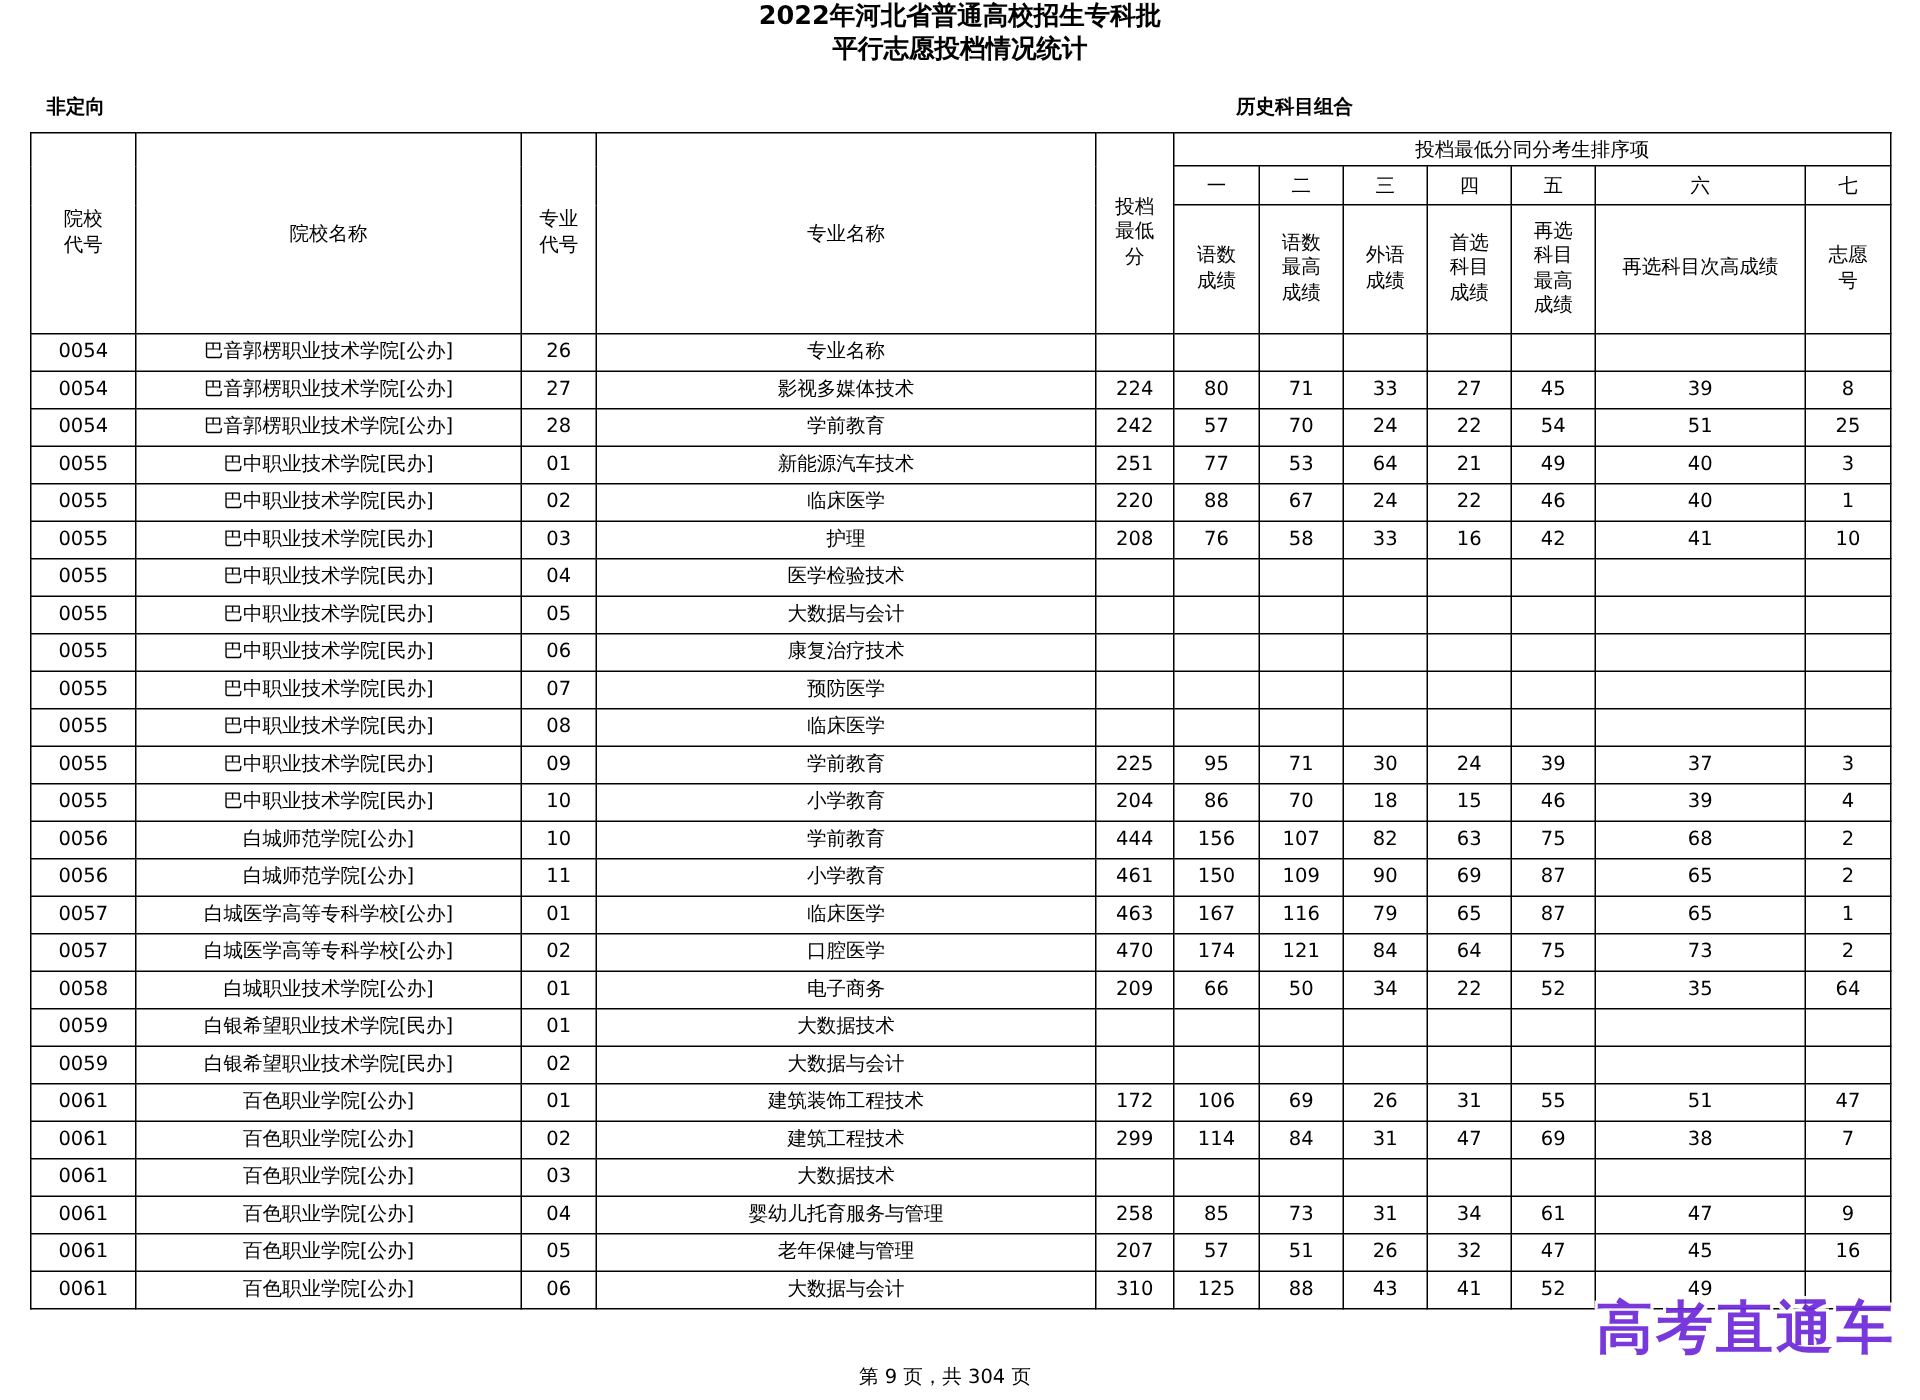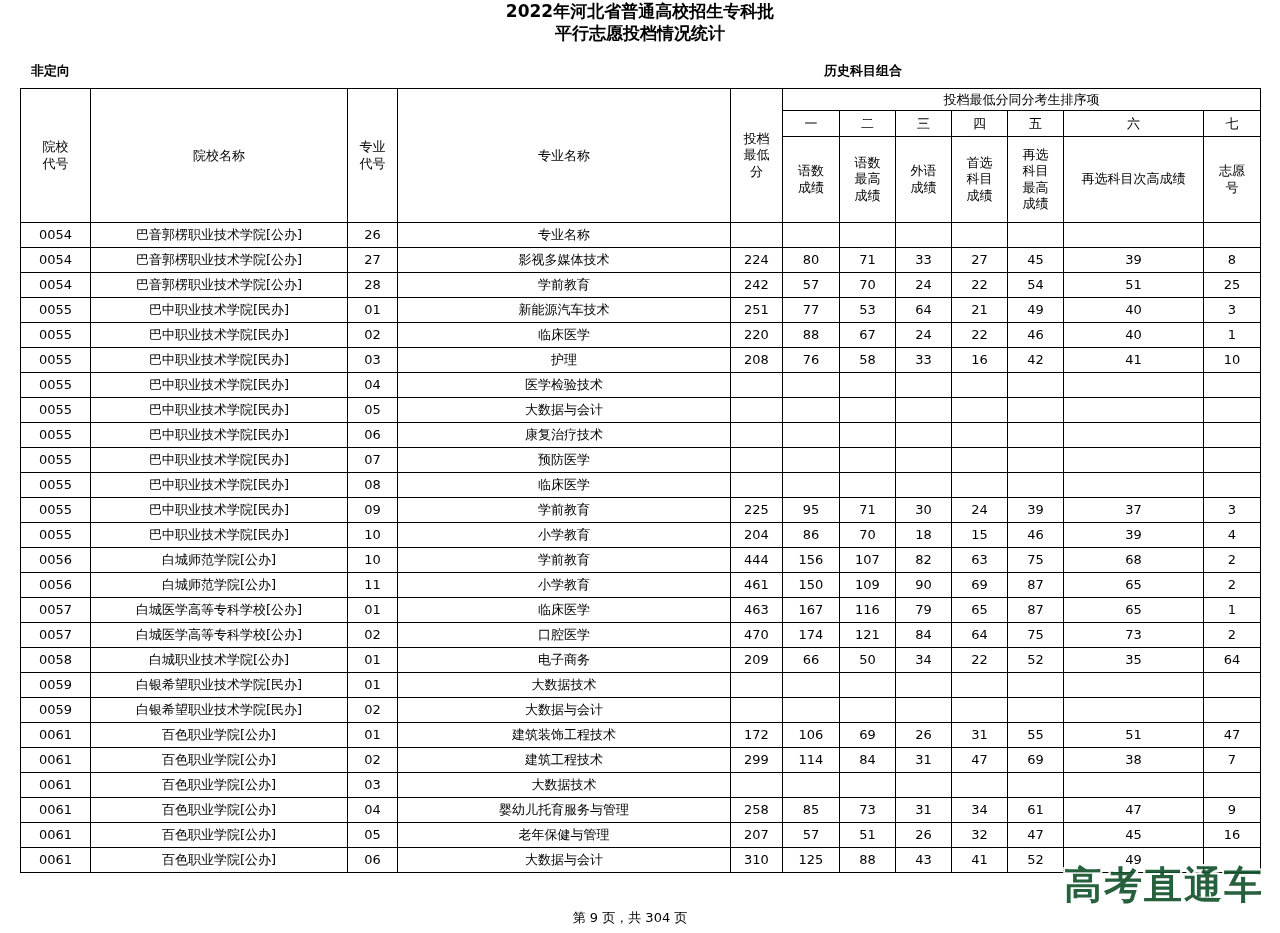--- a/index.html
+++ b/index.html
@@ -37,21 +37,21 @@
   tbody td { height:25px; line-height:1.1; }
   td.c-mname { text-align:left; padding-left:5px; }
 
   .footer {
     position:absolute; bottom:6px; left:0; width:1260px;
     text-align:center; font-size:13px;
   }
   .watermark {
     position:absolute; right:16px; bottom:22px;
     font-size:38px; font-weight:bold; letter-spacing:2px;
-    color:#14532d;
+    color:#6d28d9;
     text-shadow:
       -2px -2px 0 #fff, 2px -2px 0 #fff, -2px 2px 0 #fff, 2px 2px 0 #fff,
       0 -2px 0 #fff, 0 2px 0 #fff, -2px 0 0 #fff, 2px 0 0 #fff;
     opacity:0.92;
     pointer-events:none;
   }
 </style>
 </head>
 <body>
 

